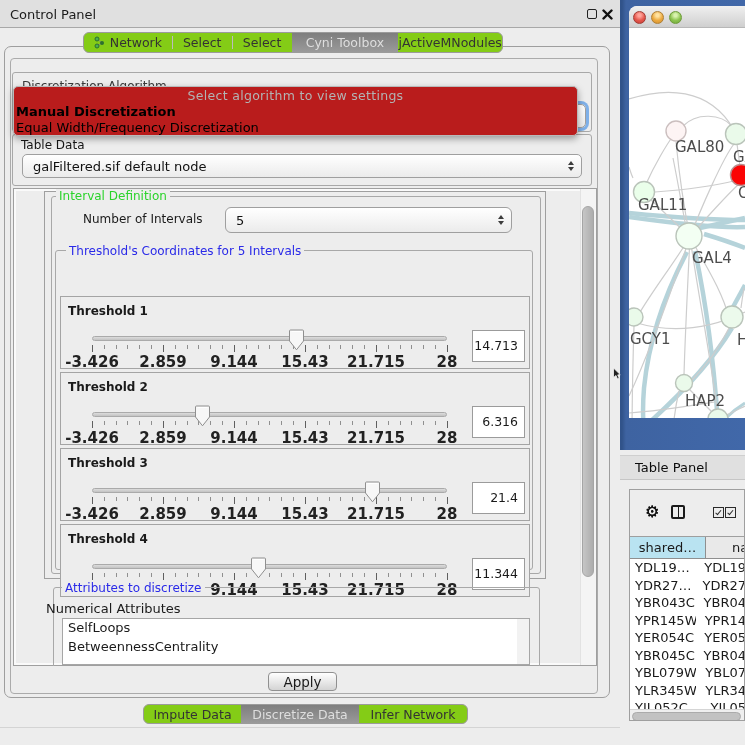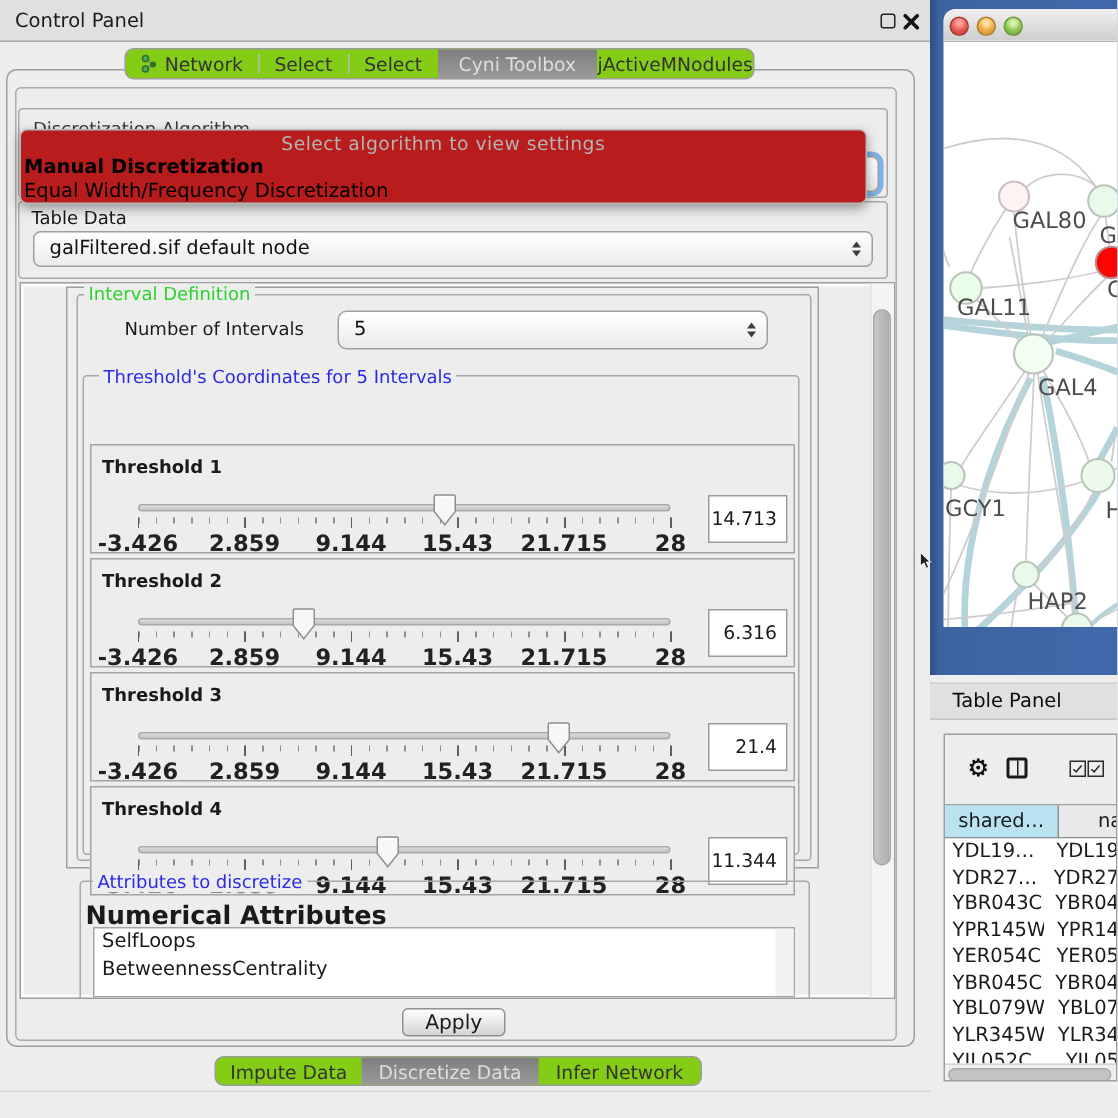--- a/index.html
+++ b/index.html
@@ -66,21 +66,21 @@
 .tpanel .tlabel { position:absolute; left:7px; top:7px; font-size:12px; font-weight:bold; }
 .tpanel .track { position:absolute; left:31px; top:39px; width:355px; height:5px; border:1px solid #aaa; border-radius:3px; background:linear-gradient(#dcdcdc,#c3c3c3); }
 .tpanel .minor { position:absolute; left:31px; top:48px; width:357px; height:4px; background:repeating-linear-gradient(90deg,#8f8f8f 0,#8f8f8f 1px,transparent 1px,transparent 11.8333px); }
 .tpanel .major { position:absolute; left:31px; top:48px; width:357px; height:7px; background:repeating-linear-gradient(90deg,#5f5f5f 0,#5f5f5f 1px,transparent 1px,transparent 71px); }
 .ticklab { position:absolute; top:56px; transform:translateX(-50%); font-size:15px; font-weight:bold; color:#222; }
 .thumb { position:absolute; top:32px; width:17px; height:22px; }
 .valbox { position:absolute; left:411px; top:33px; width:53px; height:32px; border:1px solid #9b9b9b; background:#fff; font-size:12.5px; text-align:right; line-height:30px; padding-right:6px; }
 
 #attr-group { left:53px; top:587px; width:487px; height:95px; }
 #attr-title { left:62px; top:581px; }
-#attr-label { left:57px; top:601px; font-size:17px; font-weight:bold; }
+#attr-label { left:46px; top:601px; font-size:13px; font-weight:normal; }
 #attr-list { left:62px; top:618px; width:468px; height:47px; border:1px solid #a6a6a6; background:#fff; overflow:hidden; }
 .attr-item { font-size:13px; height:18.5px; line-height:18.5px; padding-left:5px; white-space:nowrap; }
 #attr-sbtrack { position:absolute; left:454px; top:0; width:13px; height:46px; background:#f2f2f2; }
 
 #apply-btn { left:268px; top:672px; width:69px; height:19px; border:1px solid #909090; border-radius:4px; background:linear-gradient(#ffffff,#d4d4d4); font-size:13.5px; text-align:center; line-height:18px; color:#1a1a1a; }
 
 #bottom-line { left:0; top:727px; width:620px; height:1px; background:#d4d4d4; }
 
 
 #blue-frame { left:620px; top:0; width:125px; height:450px; background:linear-gradient(90deg,#31538a 0,#31538a 2px,#3e63a1 6px,#4168a9 100%); }

